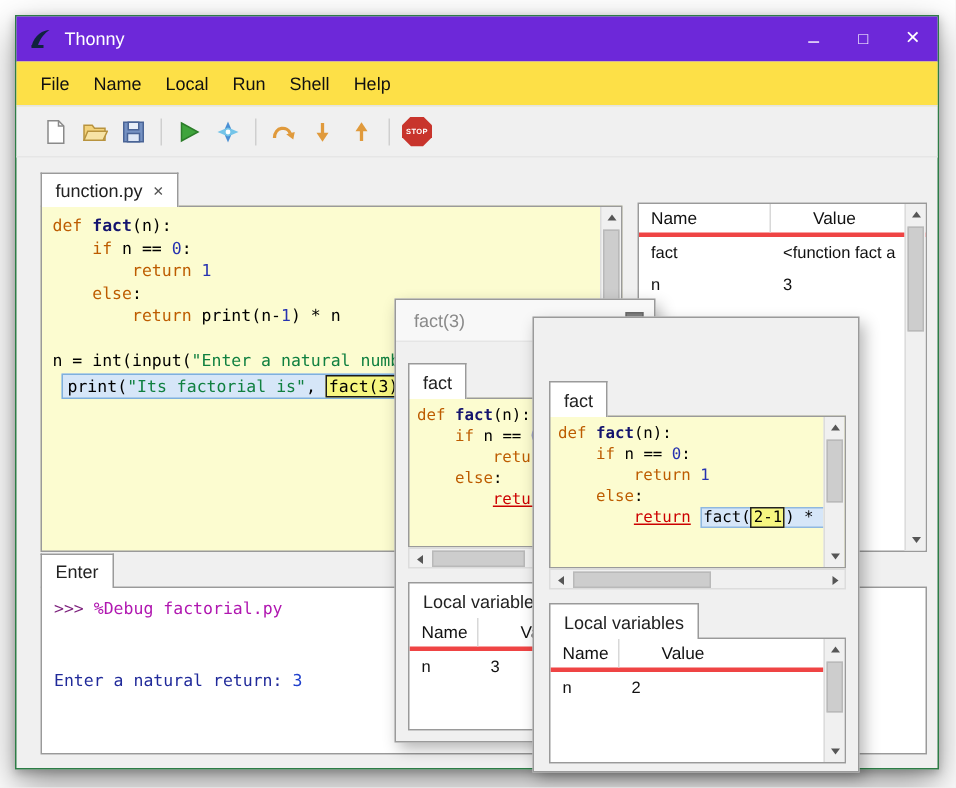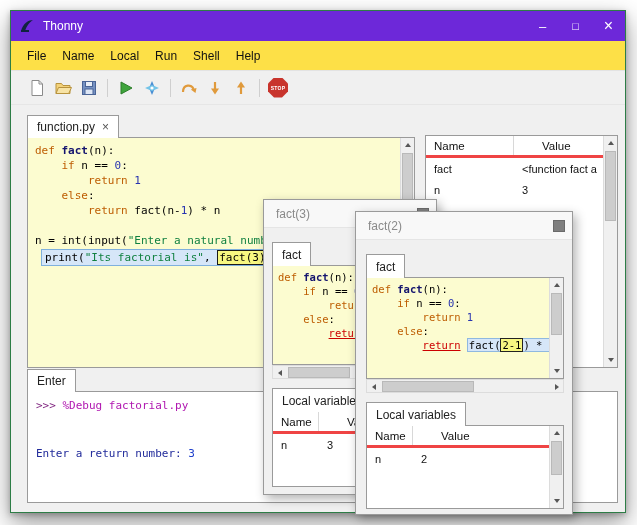--- a/index.html
+++ b/index.html
@@ -225,21 +225,21 @@
   <div class="tab" style="left:16px;top:104px;height:23px;">
     <span>function.py</span>
     <span class="tab-close">×</span>
   </div>
   <div class="panel yellow" style="left:16px;top:126px;width:388px;height:231px;">
     <div class="code ed-code">
         <div class="code-line"><span class="line-inner"><span class="tok kw">def </span><span class="tok fn">fact</span><span class="tok">(n):</span></span></div>
         <div class="code-line"><span class="line-inner"><span class="tok">    </span><span class="tok kw">if</span><span class="tok"> n == </span><span class="tok num">0</span><span class="tok">:</span></span></div>
         <div class="code-line"><span class="line-inner"><span class="tok">        </span><span class="tok kw">return</span><span class="tok"> </span><span class="tok num">1</span></span></div>
         <div class="code-line"><span class="line-inner"><span class="tok">    </span><span class="tok kw">else</span><span class="tok">:</span></span></div>
-        <div class="code-line"><span class="line-inner"><span class="tok">        </span><span class="tok kw">return</span><span class="tok"> fact(n-</span><span class="tok num">1</span><span class="tok">) * n</span></span></div>
+        <div class="code-line"><span class="line-inner"><span class="tok">        </span><span class="tok kw">return</span><span class="tok"> print(n-</span><span class="tok num">1</span><span class="tok">) * n</span></span></div>
         <div class="code-line"><span class="line-inner">&nbsp;</span></div>
         <div class="code-line"><span class="line-inner"><span class="tok">n = int(input(</span><span class="tok str">"Enter a natural number: "</span><span class="tok">))</span></span></div>
         <div class="code-line active"><span class="line-inner"><span class="tok">print(</span><span class="tok str">"Its factorial is"</span><span class="tok">, </span><span class="tok callbox">fact(3)</span><span class="tok">)</span></span></div>
       </div>
     <div class="vscroll">
       <div class="sb-btn" style="top:0;">
           <span class="tri tri-up"></span>
         </div>
       <div class="sb-thumb" style="top:15px;height:82px;"></div>
       <div class="sb-btn" style="bottom:0;">
@@ -273,21 +273,21 @@
   </div>
 
   <div class="tab" style="left:16px;top:358px;height:23px;">
     <span>Enter</span>
   </div>
   <div class="panel" style="left:16px;top:380px;width:591px;height:112px;">
     <div class="code shell-code">
         <div class="code-line"><span class="line-inner"><span class="tok prompt">&gt;&gt;&gt; </span><span class="tok magic">%Debug factorial.py</span></span></div>
         <div class="code-line"><span class="line-inner">&nbsp;</span></div>
         <div class="code-line"><span class="line-inner">&nbsp;</span></div>
-        <div class="code-line"><span class="line-inner"><span class="tok io">Enter a return number: </span><span class="tok stdin">3</span></span></div>
+        <div class="code-line"><span class="line-inner"><span class="tok io">Enter a natural return: </span><span class="tok stdin">3</span></span></div>
       </div>
   </div>
 
 </div>
 
 <div class="frame" id="frame3" style="left:263px;top:199px;width:174px;height:296px;">
   <div class="frame-titlebar">
     <span class="frame-title">fact(3)</span>
     <span class="frame-box"></span>
   </div>
@@ -323,24 +323,20 @@
       <span class="tbl-value">Value</span>
     </div>
     <div class="tbl-row">
       <span class="tbl-name">n</span>
       <span class="tbl-value">3</span>
     </div>
   </div>
 </div>
 
 <div class="frame" id="frame2" style="left:355px;top:211px;width:218px;height:304px;">
-  <div class="frame-titlebar">
-    <span class="frame-title">fact(2)</span>
-    <span class="frame-box"></span>
-  </div>
   <div class="tab" style="left:10px;top:42px;height:24px;">
     <span>fact</span>
   </div>
   <div class="frame-code" style="left:10px;top:65px;width:198px;height:102px;">
     <div class="fc-inner with-vs">
         <div class="code">
           <div class="code-line"><span class="line-inner"><span class="tok kw">def </span><span class="tok fn">fact</span><span class="tok">(n):</span></span></div>
           <div class="code-line"><span class="line-inner"><span class="tok">    </span><span class="tok kw">if</span><span class="tok"> n == </span><span class="tok num">0</span><span class="tok">:</span></span></div>
           <div class="code-line"><span class="line-inner"><span class="tok">        </span><span class="tok kw">return</span><span class="tok"> </span><span class="tok num">1</span></span></div>
           <div class="code-line"><span class="line-inner"><span class="tok">    </span><span class="tok kw">else</span><span class="tok">:</span></span></div>

